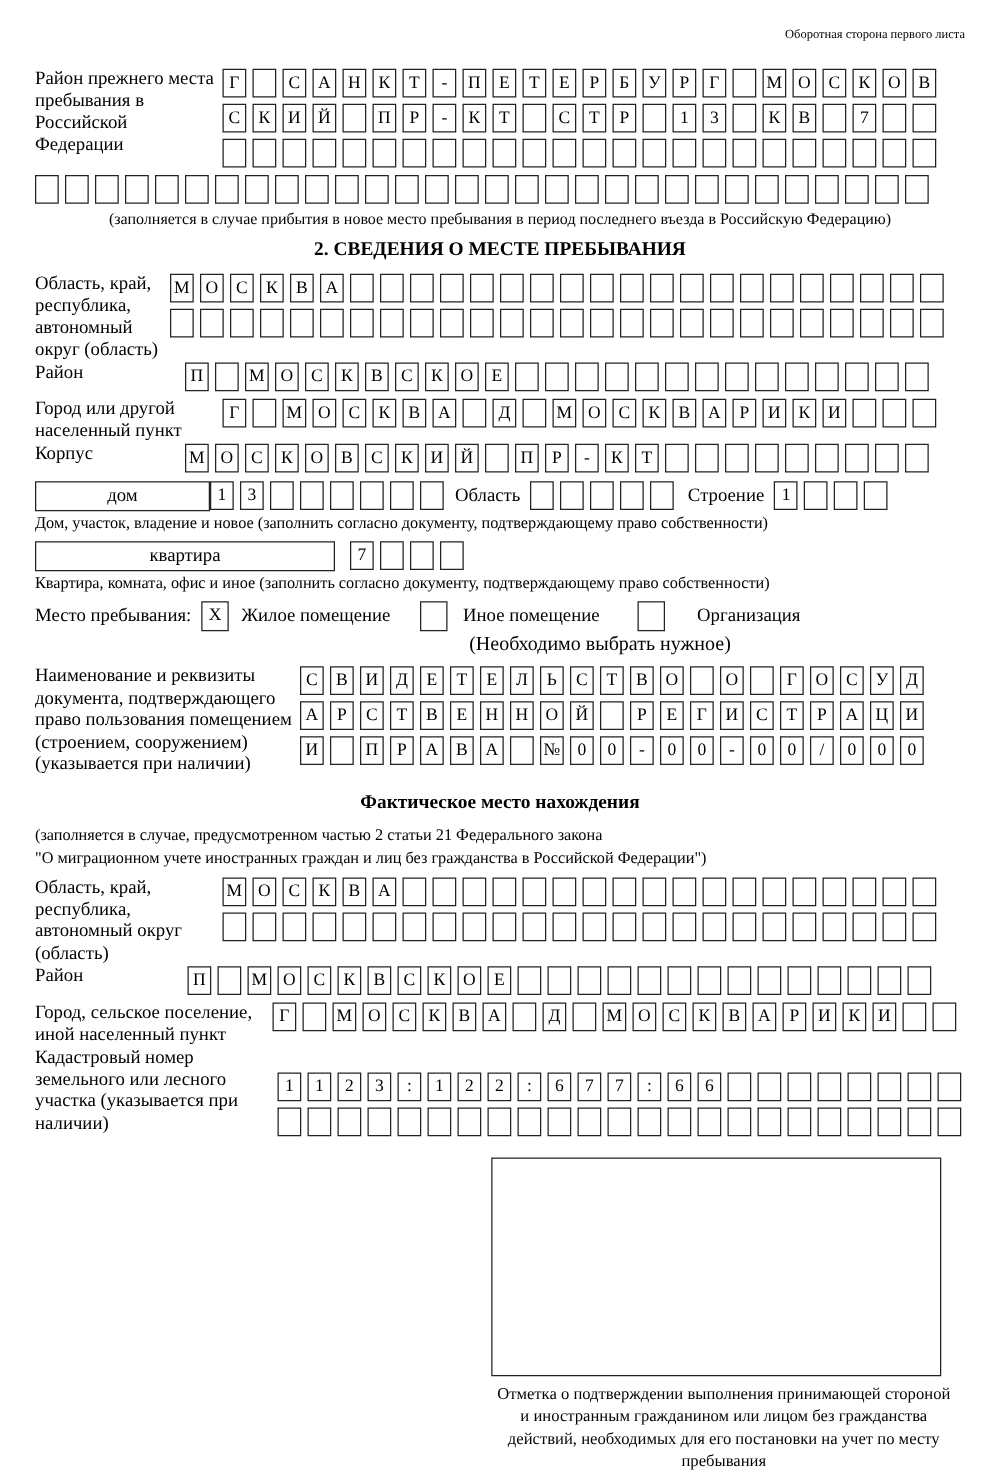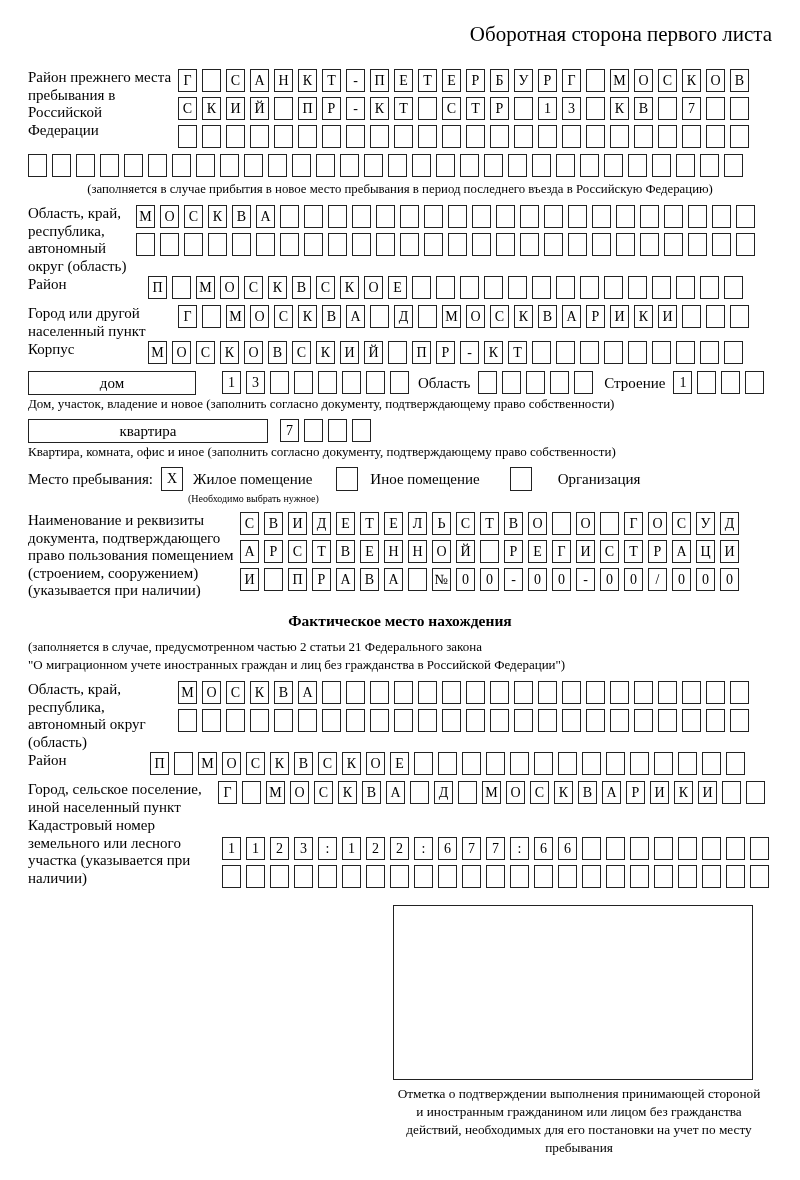--- a/index.html
+++ b/index.html
@@ -4,21 +4,21 @@
 <style>
   * { box-sizing: border-box; }
   html,body { margin:0; padding:0; background:#fff; }
   body {
     width:800px; height:1180px; overflow:hidden;
     font-family:"Liberation Serif","DejaVu Serif",serif;
     color:#000; font-size:15px;
   }
   .page { padding:12px 28px 0 28px; width:800px; }
 
-  .doc-header { text-align:right; font-size:21px; margin:10px 0 22px 0; }
+  .doc-header { text-align:right; font-size:10px; margin:10px 0 22px 0; }
 
   .frow { display:flex; align-items:flex-start; margin-bottom:1px; }
   .flabel { flex:none; line-height:1.17; padding-right:4px; }
 
   .grid { display:flex; flex-direction:column; }
   .cellrow { display:flex; margin-bottom:5px; }
   .cell {
     flex:none; width:19px; height:23px; margin-right:5px;
     border:1.6px solid #222;
     display:inline-flex; align-items:center; justify-content:center;
@@ -34,21 +34,21 @@
   }
   .inline-label { line-height:24px; flex:none; }
   .caption { font-size:13px; margin:1px 0 7px 0; }
 
   .checkbox {
     flex:none; width:22px; height:24px; border:1.6px solid #222;
     display:inline-flex; align-items:center; justify-content:center;
     font-size:14px;
   }
   .mesto-row { display:flex; align-items:center; margin-top:4px; }
-  .mesto-note { font-size:10px; margin:2px 0 8px 160px; }
+  .mesto-note { font-size:16px; margin:2px 0 8px 160px;text-align:center; }
 
   .fact-title { text-align:center; font-weight:bold; font-size:15.5px; margin:12px 0 8px 0; }
   .fact-note { font-size:13px; line-height:1.35; margin-bottom:8px; }
 
   .stamp-wrap { margin-left:365px; margin-top:12px; width:372px; }
   .stamp-box { width:360px; height:175px; border:1.8px solid #222; }
   .stamp-caption { width:372px; text-align:center; font-size:13.3px; line-height:1.35; margin-top:5px; }
 
   .mt20 { margin-top:20px; }
 </style>
@@ -169,20 +169,21 @@
       <span class="cell"></span>
       <span class="cell"></span>
       <span class="cell"></span>
       <span class="cell"></span>
       <span class="cell"></span>
       <span class="cell"></span>
       <span class="cell"></span>
     </div>
   <div class="note-center">(заполняется в случае прибытия в новое место пребывания в период последнего въезда в Российскую Федерацию)</div>
 
+  <div class="section-title">2. СВЕДЕНИЯ О МЕСТЕ ПРЕБЫВАНИЯ</div>
 
   <div class="frow">
     <div class="flabel" style="width:108px">Область, край, республика, автономный округ (область)</div>
     <div class="grid">
       <div class="cellrow">
           <span class="cell">М</span>
           <span class="cell">О</span>
           <span class="cell">С</span>
           <span class="cell">К</span>
           <span class="cell">В</span>
@@ -325,21 +326,21 @@
         <span class="cell"></span>
         <span class="cell"></span>
         <span class="cell"></span>
         <span class="cell"></span>
         <span class="cell"></span>
         <span class="cell"></span>
       </div>
   </div>
 
   <div class="frow" style="margin-top:2px">
-    <div class="bigbox" style="width:168px; margin-right:26px">дом</div>
+    <div class="bigbox" style="width:140px; margin-right:0">дом</div>
     <div class="cellrow" style="margin-bottom:0">
         <span class="cell">1</span>
         <span class="cell">3</span>
         <span class="cell"></span>
         <span class="cell"></span>
         <span class="cell"></span>
         <span class="cell"></span>
         <span class="cell"></span>
         <span class="cell"></span>
       </div>

